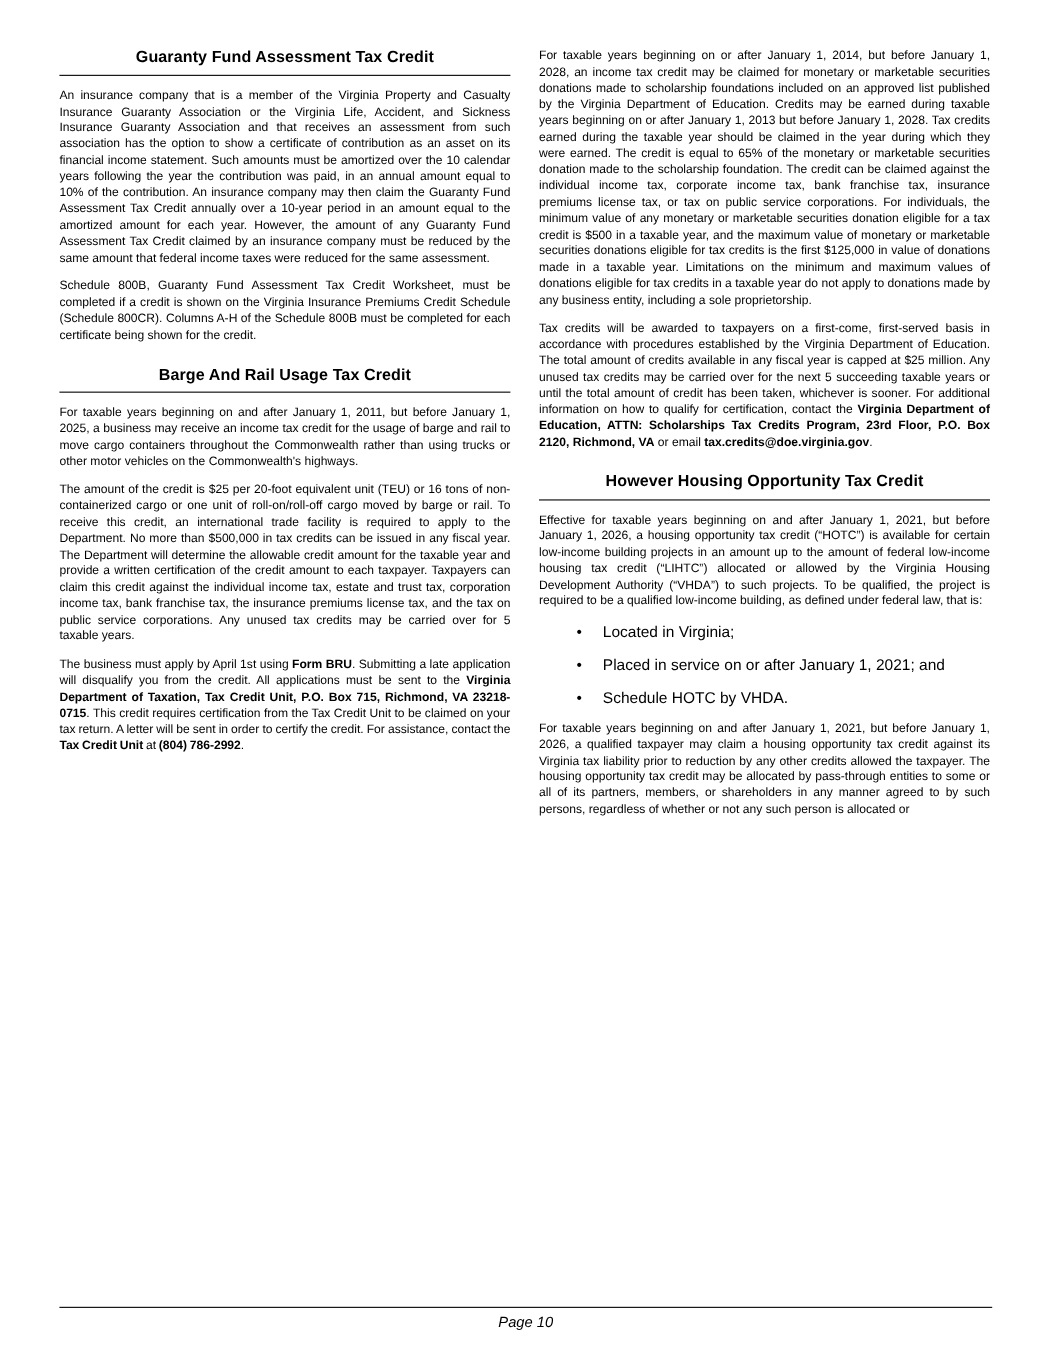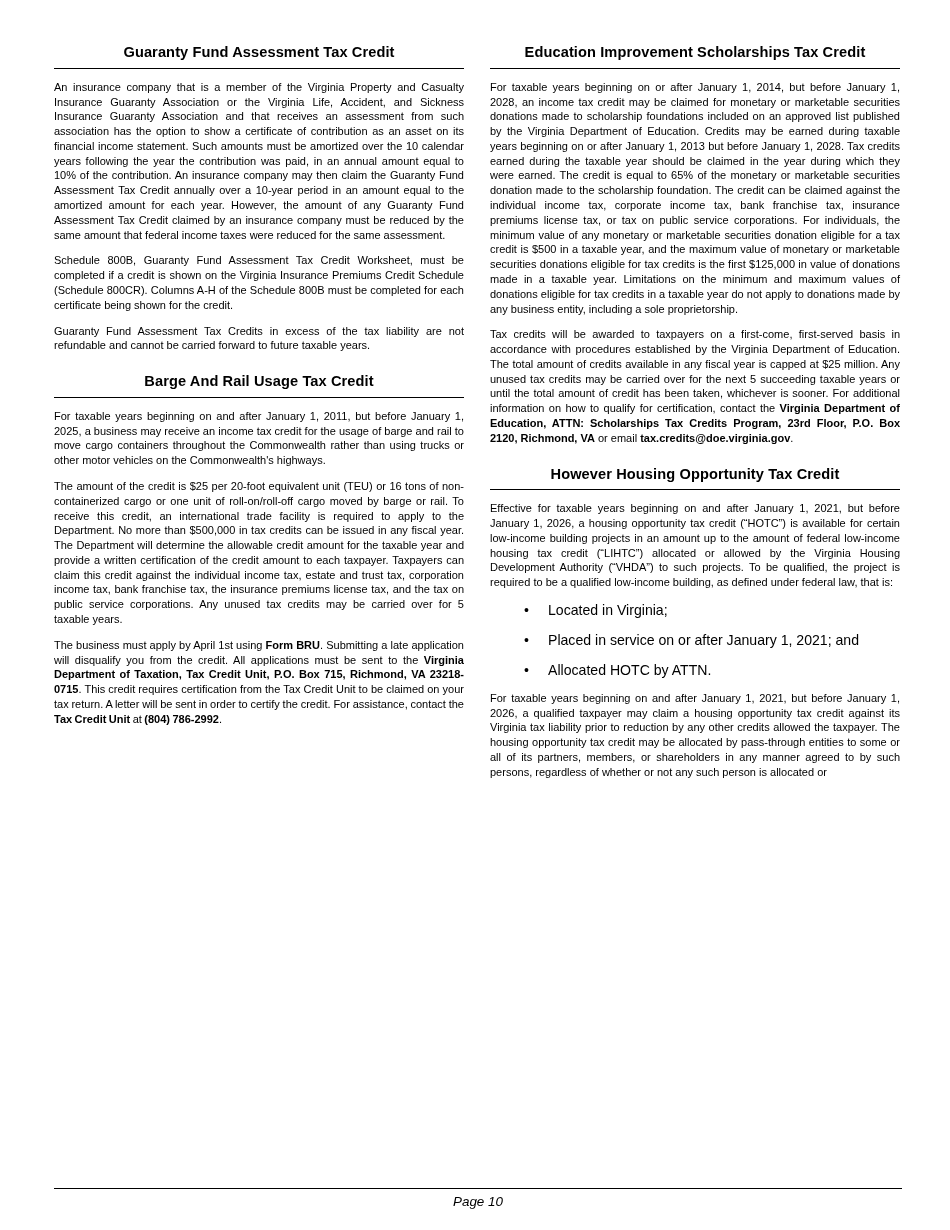--- a/index.html
+++ b/index.html
@@ -108,53 +108,49 @@
   <div class="columns">
 
     <div class="col">
 
       <div class="heading-block">
         <h2 class="section-heading">Guaranty Fund Assessment Tax Credit</h2>
       </div>
 
       <p class="body-text">An insurance company that is a member of the Virginia Property and Casualty Insurance Guaranty Association or the Virginia Life, Accident, and Sickness Insurance Guaranty Association and that receives an assessment from such association has the option to show a certificate of contribution as an asset on its financial income statement. Such amounts must be amortized over the 10 calendar years following the year the contribution was paid, in an annual amount equal to 10% of the contribution. An insurance company may then claim the Guaranty Fund Assessment Tax Credit annually over a 10-year period in an amount equal to the amortized amount for each year. However, the amount of any Guaranty Fund Assessment Tax Credit claimed by an insurance company must be reduced by the same amount that federal income taxes were reduced for the same assessment.</p>
       <p class="body-text">Schedule 800B, Guaranty Fund Assessment Tax Credit Worksheet, must be completed if a credit is shown on the Virginia Insurance Premiums Credit Schedule (Schedule 800CR). Columns A-H of the Schedule 800B must be completed for each certificate being shown for the credit.</p>
-      <p class="body-text">Guaranty Fund Assessment Tax Credits in excess of the tax liability are not refundable and cannot be carried forward to future taxable years.</p>
 
       <div class="heading-block spaced">
         <h2 class="section-heading">Barge And Rail Usage Tax Credit</h2>
       </div>
 
       <p class="body-text">For taxable years beginning on and after January 1, 2011, but before January 1, 2025, a business may receive an income tax credit for the usage of barge and rail to move cargo containers throughout the Commonwealth rather than using trucks or other motor vehicles on the Commonwealth's highways.</p>
       <p class="body-text">The amount of the credit is $25 per 20-foot equivalent unit (TEU) or 16 tons of non-containerized cargo or one unit of roll-on/roll-off cargo moved by barge or rail. To receive this credit, an international trade facility is required to apply to the Department. No more than $500,000 in tax credits can be issued in any fiscal year. The Department will determine the allowable credit amount for the taxable year and provide a written certification of the credit amount to each taxpayer. Taxpayers can claim this credit against the individual income tax, estate and trust tax, corporation income tax, bank franchise tax, the insurance premiums license tax, and the tax on public service corporations. Any unused tax credits may be carried over for 5 taxable years.</p>
 
       <p class="body-text tight"><span>The business must apply by April 1st using </span><b>Form BRU</b><span>. Submitting a late application will disqualify you from the credit. All applications must be sent to the </span><b>Virginia Department of Taxation, Tax Credit Unit, P.O. Box 715, Richmond, VA 23218-0715</b><span>. This credit requires certification from the Tax Credit Unit to be claimed on your tax return. A letter will be sent in order to certify the credit. For assistance, contact the </span><b>Tax Credit Unit</b><span> at </span><b>(804) 786-2992</b><span>.</span></p>
 
     </div>
 
     <div class="col">
 
-      <div class="heading-block">
-        <h2 class="section-heading">Education Improvement Scholarships Tax Credit</h2>
-      </div>
 
       <p class="body-text">For taxable years beginning on or after January 1, 2014, but before January 1, 2028, an income tax credit may be claimed for monetary or marketable securities donations made to scholarship foundations included on an approved list published by the Virginia Department of Education. Credits may be earned during taxable years beginning on or after January 1, 2013 but before January 1, 2028. Tax credits earned during the taxable year should be claimed in the year during which they were earned. The credit is equal to 65% of the monetary or marketable securities donation made to the scholarship foundation. The credit can be claimed against the individual income tax, corporate income tax, bank franchise tax, insurance premiums license tax, or tax on public service corporations. For individuals, the minimum value of any monetary or marketable securities donation eligible for a tax credit is $500 in a taxable year, and the maximum value of monetary or marketable securities donations eligible for tax credits is the first $125,000 in value of donations made in a taxable year. Limitations on the minimum and maximum values of donations eligible for tax credits in a taxable year do not apply to donations made by any business entity, including a sole proprietorship.</p>
 
       <p class="body-text"><span>Tax credits will be awarded to taxpayers on a first-come, first-served basis in accordance with procedures established by the Virginia Department of Education. The total amount of credits available in any fiscal year is capped at $25 million. Any unused tax credits may be carried over for the next 5 succeeding taxable years or until the total amount of credit has been taken, whichever is sooner. For additional information on how to qualify for certification, contact the </span><b>Virginia Department of Education, ATTN: Scholarships Tax Credits Program, 23rd Floor, P.O. Box 2120, Richmond, VA</b><span> or email </span><b>tax.credits@doe.virginia.gov</b><span>.</span></p>
 
       <div class="heading-block spaced">
         <h2 class="section-heading">However Housing Opportunity Tax Credit</h2>
       </div>
 
       <p class="body-text">Effective for taxable years beginning on and after January 1, 2021, but before January 1, 2026, a housing opportunity tax credit (“HOTC”) is available for certain low-income building projects in an amount up to the amount of federal low-income housing tax credit (“LIHTC”) allocated or allowed by the Virginia Housing Development Authority (“VHDA”) to such projects. To be qualified, the project is required to be a qualified low-income building, as defined under federal law, that is:</p>
 
       <ul class="bullets">
         <li><span class="bullet-dot">•</span><span>Located in Virginia;</span></li>
         <li><span class="bullet-dot">•</span><span>Placed in service on or after January 1, 2021; and</span></li>
-        <li><span class="bullet-dot">•</span><span>Allocated HOTC by ATTN.</span></li>
+        <li><span class="bullet-dot">•</span><span>Schedule HOTC by VHDA.</span></li>
       </ul>
 
       <p class="body-text">For taxable years beginning on and after January 1, 2021, but before January 1, 2026, a qualified taxpayer may claim a housing opportunity tax credit against its Virginia tax liability prior to reduction by any other credits allowed the taxpayer. The housing opportunity tax credit may be allocated by pass-through entities to some or all of its partners, members, or shareholders in any manner agreed to by such persons, regardless of whether or not any such person is allocated or</p>
 
     </div>
 
   </div>
 
   <div class="footer">
     <div class="footer-rule"></div>

